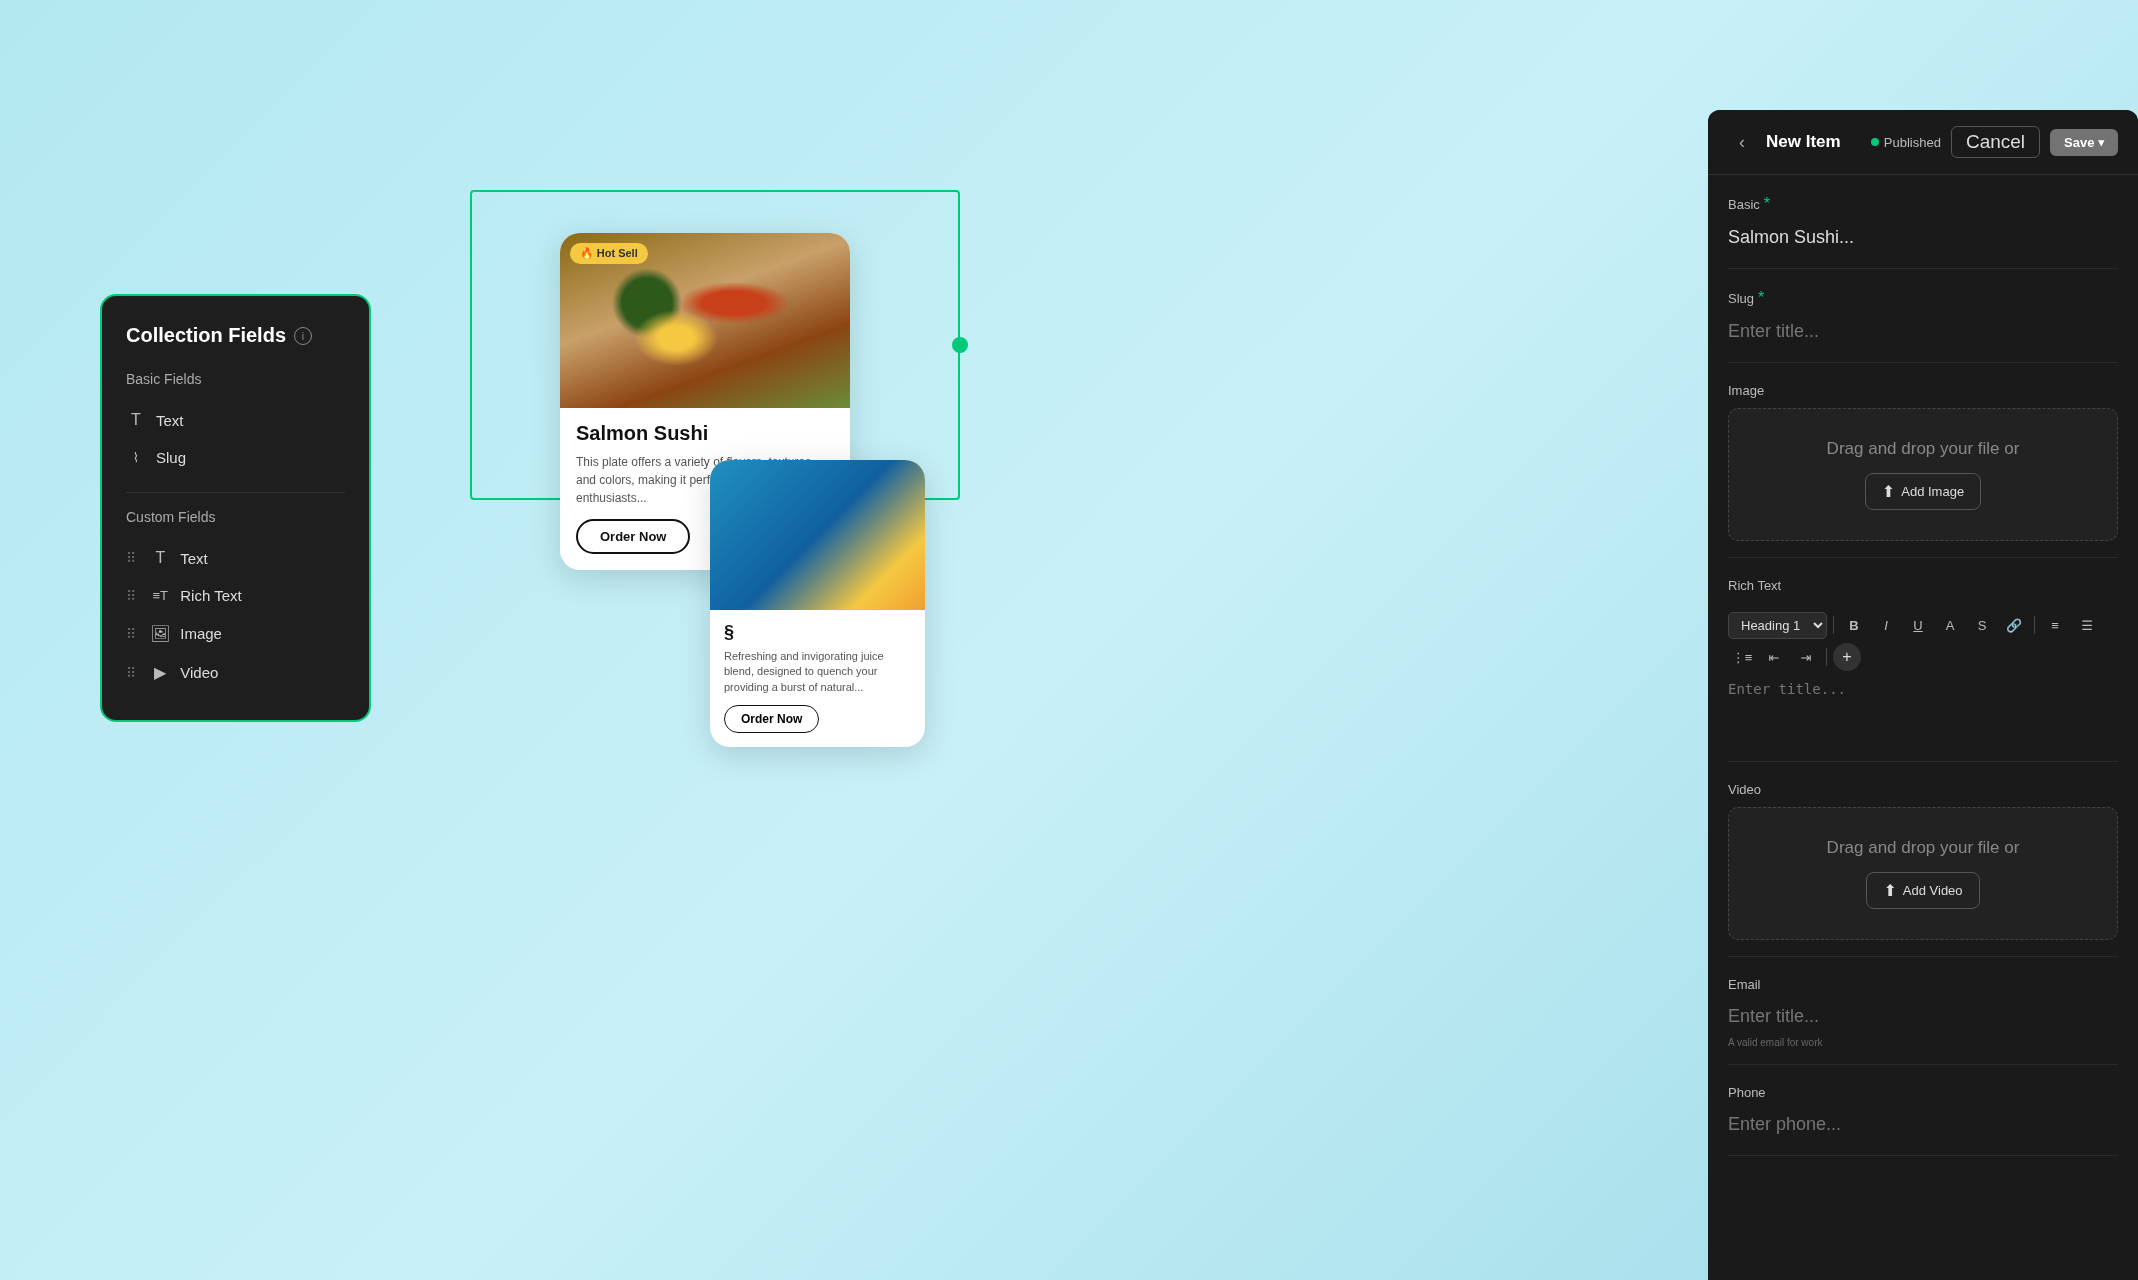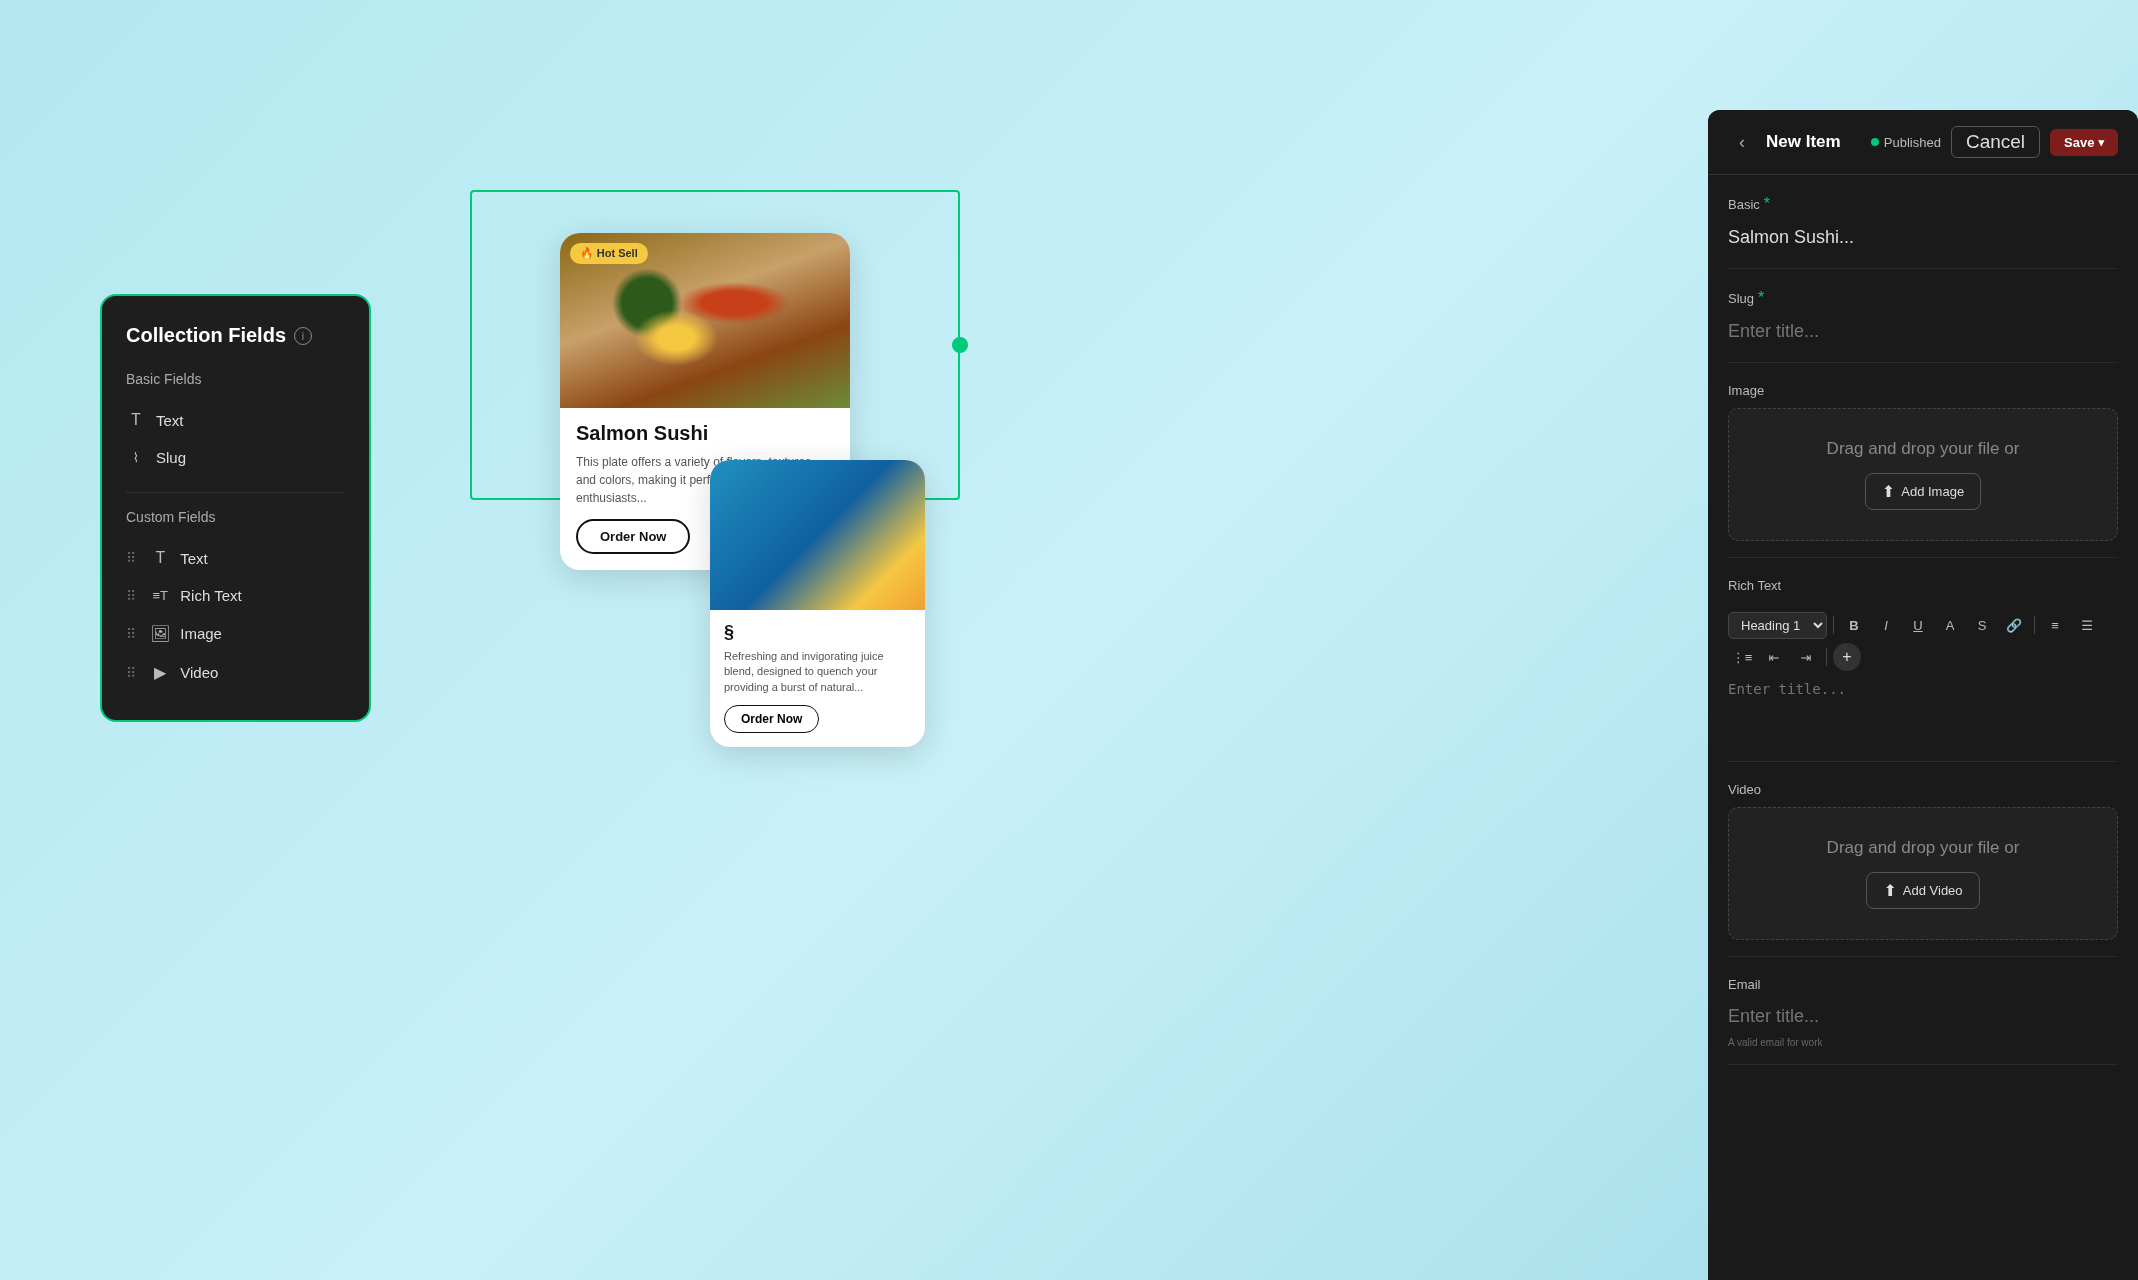--- a/index.html
+++ b/index.html
@@ -268,21 +268,21 @@
     .cancel-btn {
       background: transparent;
       border: 1px solid #555;
       border-radius: 6px;
       color: #ddd;
       padding: 4px 14px;
       font-size: 19px;
       cursor: pointer;
     }
     .save-btn {
-      background: #7f1d1d;
+      background: #737373;
       border: none;
       border-radius: 6px;
       color: #fff;
       padding: 6px 14px;
       font-size: 13px;
       font-weight: 600;
       cursor: pointer;
       display: flex;
       align-items: center;
       gap: 4px;
@@ -587,15 +587,21 @@
     </div>
 
     <div class="field-section">
       <div class="field-label">
         <span>Email</span>
       </div>
       <input class="field-input" placeholder="Enter title..." style="">
       <div class="helper-text">A valid email for work</div>
     </div>
 
+    <div class="field-section">
+      <div class="field-label">
+        <span>Phone</span>
+      </div>
+      <input class="field-input" placeholder="Enter phone..." style="">
+    </div>
 
   </div>
 </div>
 
 </body></html>

